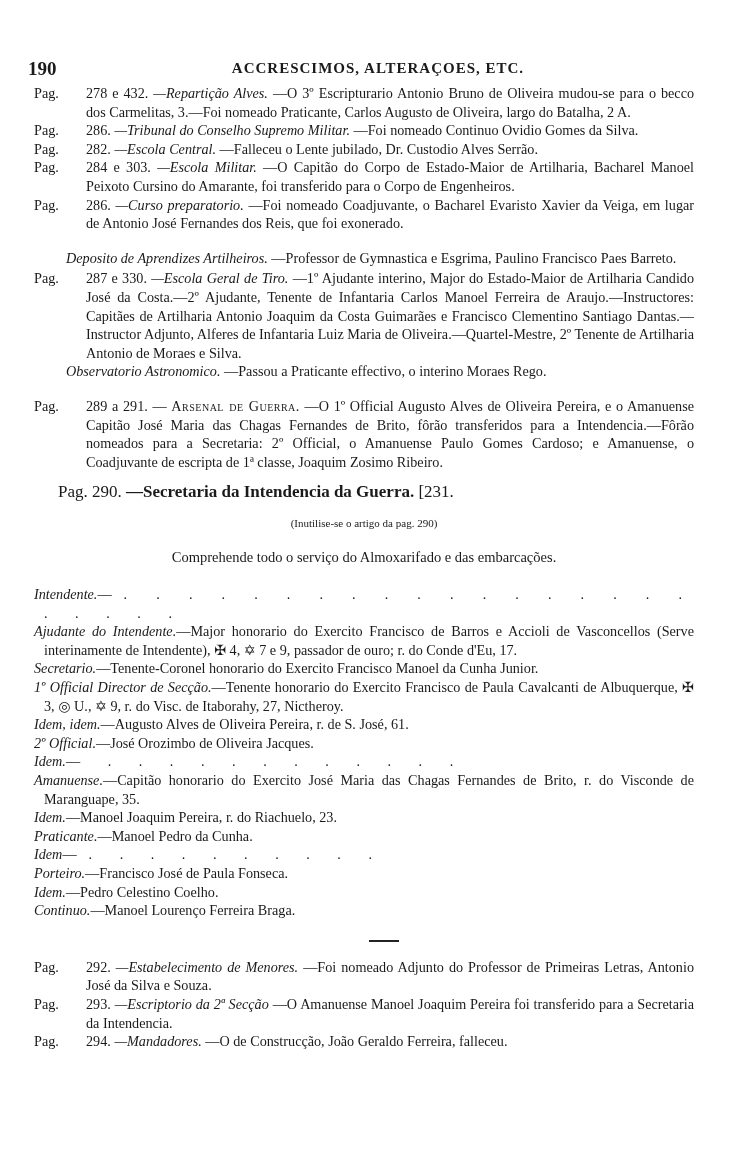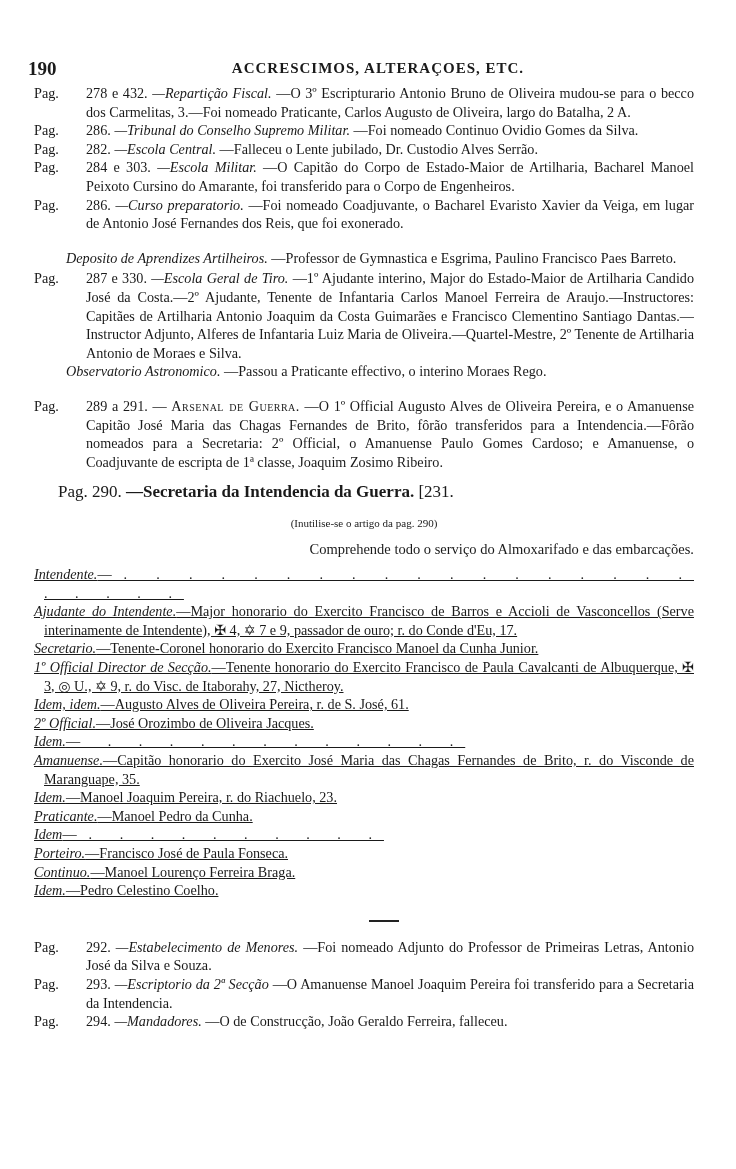--- a/index.html
+++ b/index.html
@@ -17,22 +17,22 @@
     position: absolute; left: 0; right: 0; top: 2px; text-align: center;
     font-size: 15px; font-weight: bold; letter-spacing: 1px; padding-left: 40px;
   }
   .body { position: absolute; left: 34px; top: 84px; width: 660px; font-size: 14.2px; line-height: 18.6px; }
   .sub { padding-left: 46px; text-indent: -14px; }
   em, i { font-style: italic; }
   .sc { font-variant: small-caps; letter-spacing: 0.5px; }
   .sect-title { text-align: left; padding-left: 24px; font-size: 17px; font-weight: bold; margin-top: 12px; }
   .sect-title .pg { font-weight: normal; }
   .note { text-align: center; font-size: 11px; margin-top: 12px; }
-  .intro { text-align: right; font-size: 14.5px; margin-top: 8px; margin-bottom: 4px; }
-  .roster { margin-top: 6px; text-decoration: underline; }
+  .intro { text-align: center; font-size: 14.5px; margin-top: 16px; margin-bottom: 4px; }
+  .roster { margin-top: 18px; }
   .r { padding-left: 10px; text-indent: -10px; text-align: justify; margin: 0; }
   .dots { letter-spacing: 12px; }
   .rule { width: 30px; height: 2px; background: #222; margin: 20px auto 16px auto; position: relative; left: 20px; }
   .pentry { position: relative; padding-left: 52px; text-align: justify; margin: 0; }
   .pentry .lbl { position: absolute; left: 0; }
 </style>
 </head>
 <body>
 
 <div class="page">
@@ -40,21 +40,21 @@
   <div class="header">
     <span class="page-num">190</span>
     <div class="running-title">ACCRESCIMOS, ALTERAÇOES, ETC.</div>
   </div>
 
   <div class="body">
 
     <p class="pentry">
       <span class="lbl">Pag.</span>
       <span>278 e 432.</span>
-      <em>—Repartição Fiscal.</em>
+      <em>—Repartição Alves.</em>
       <span>—O 3º Escripturario Antonio Bruno de Oliveira mudou-se para o becco dos Carmelitas, 3.—Foi nomeado Praticante, Carlos Augusto de Oliveira, largo do Batalha, 2 A.</span>
     </p>
 
     <p class="pentry">
       <span class="lbl">Pag.</span>
       <span>286.</span>
       <em>—Tribunal do Conselho Supremo Militar.</em>
       <span>—Foi nomeado Continuo Ovidio Gomes da Silva.</span>
     </p>
 
@@ -118,22 +118,22 @@
       <p class="r"><em>Secretario.</em><span>—Tenente-Coronel honorario do Exercito Francisco Manoel da Cunha Junior.</span></p>
       <p class="r"><em>1º Official Director de Secção.</em><span>—Tenente honorario do Exercito Francisco de Paula Cavalcanti de Albuquerque, ✠ 3, ◎ U., ✡ 9, r. do Visc. de Itaborahy, 27, Nictheroy.</span></p>
       <p class="r"><em>Idem, idem.</em><span>—Augusto Alves de Oliveira Pereira, r. de S. José, 61.</span></p>
       <p class="r"><em>2º Official.</em><span>—José Orozimbo de Oliveira Jacques.</span></p>
       <p class="r"><em>Idem.</em><span class="dots">— . . . . . . . . . . . .</span></p>
       <p class="r"><em>Amanuense.</em><span>—Capitão honorario do Exercito José Maria das Chagas Fernandes de Brito, r. do Visconde de Maranguape, 35.</span></p>
       <p class="r"><em>Idem.</em><span>—Manoel Joaquim Pereira, r. do Riachuelo, 23.</span></p>
       <p class="r"><em>Praticante.</em><span>—Manoel Pedro da Cunha.</span></p>
       <p class="r"><em>Idem</em><span class="dots">—. . . . . . . . . .</span></p>
       <p class="r"><em>Porteiro.</em><span>—Francisco José de Paula Fonseca.</span></p>
+      <p class="r"><em>Idem.</em><span>—Pedro Celestino Coelho.</span></p>
       <p class="r"><em>Continuo.</em><span>—Manoel Lourenço Ferreira Braga.</span></p>
-      <p class="r"><em>Idem.</em><span>—Pedro Celestino Coelho.</span></p>
     </div>
 
     <div class="rule"></div>
 
     <p class="pentry">
       <span class="lbl">Pag.</span>
       <span>292.</span>
       <em>—Estabelecimento de Menores.</em>
       <span>—Foi nomeado Adjunto do Professor de Primeiras Letras, Antonio José da Silva e Souza.</span>
     </p>

